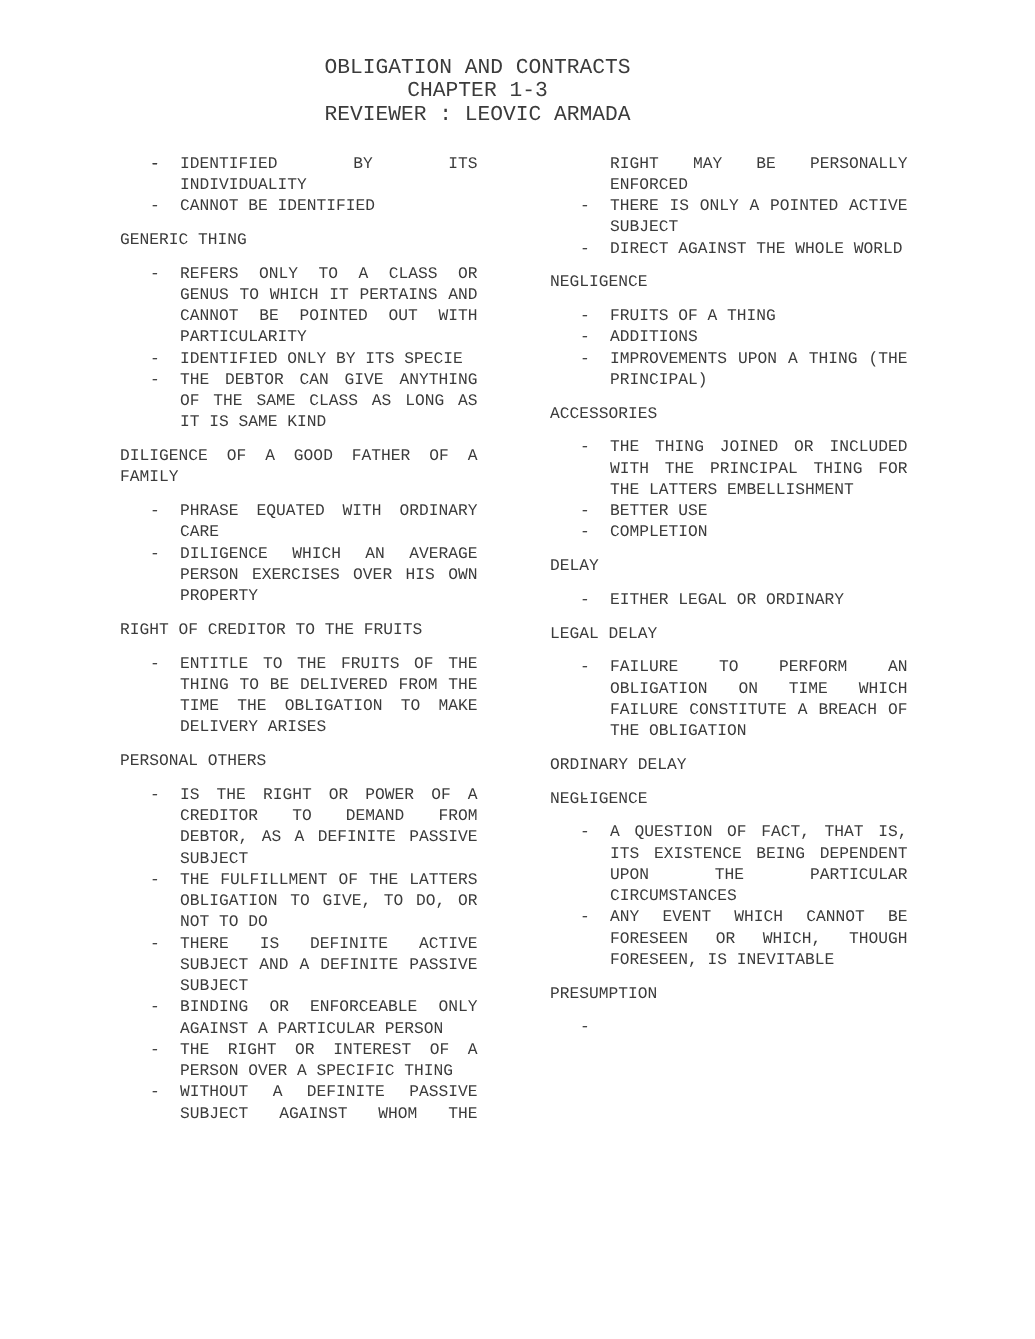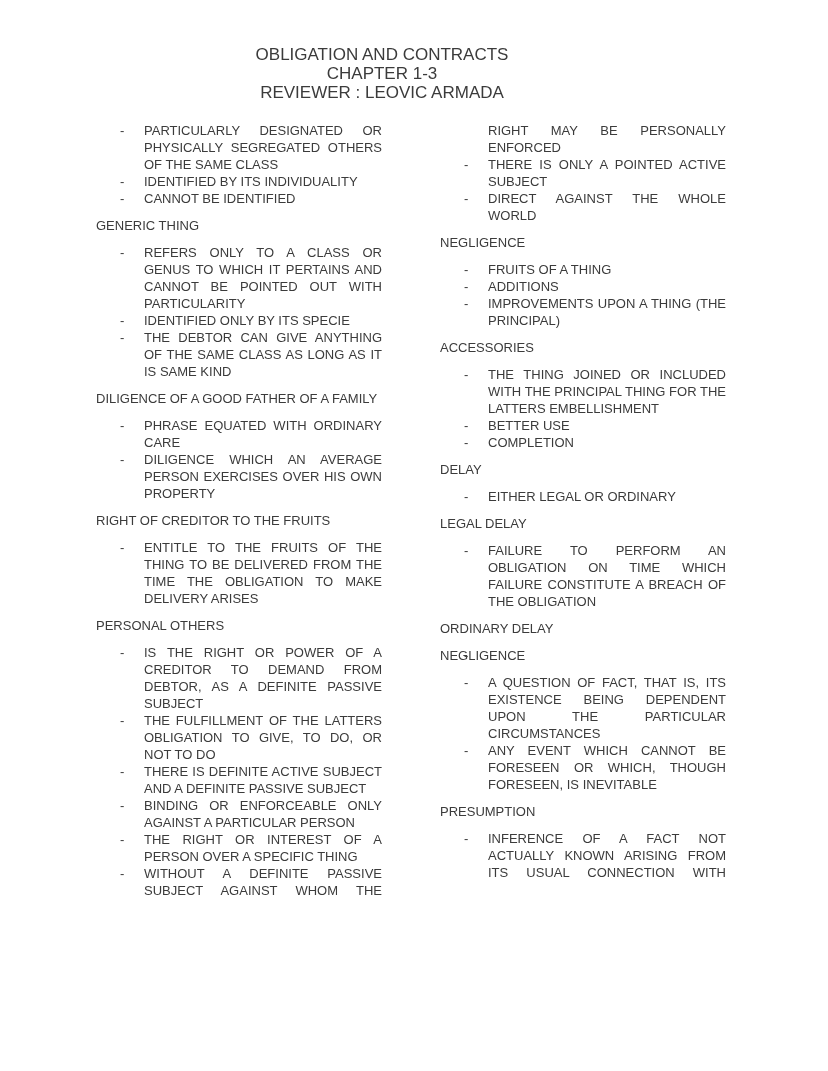--- a/index.html
+++ b/index.html
@@ -9,20 +9,21 @@
     background: #ffffff;
     font-family: "Liberation Sans", sans-serif;
     color: #3b3b3b;
     overflow: hidden;
   }
   .page {
     position: relative;
     width: 764px;
     height: 1071px;
     background: #ffffff;
+    font-family: Liberation Mono, monospace;
   }
   .title-block {
     padding-top: 45px;
     text-align: center;
     font-size: 17px;
     line-height: 19px;
   }
   .title-line { white-space: nowrap; }
   .columns {
     display: flex;
@@ -58,21 +59,21 @@
 
 <div class="page">
   <div class="title-block">
     <div class="title-line">OBLIGATION AND CONTRACTS</div>
     <div class="title-line">CHAPTER 1-3</div>
     <div class="title-line">REVIEWER : LEOVIC ARMADA</div>
   </div>
   <div class="columns">
     <div class="col">
         <div class="list">
-          <div class="item"><span class="dash">-</span><span>PARTICULARLY DESIGNATED OR PHYSICALLY SEGREGATED OTHERS OF THE SAME CLASS</span></div>
+          <div class="item"><span class="dash">-</span></div>
           <div class="item"><span class="dash">-</span><span>IDENTIFIED BY ITS INDIVIDUALITY</span></div>
           <div class="item"><span class="dash">-</span><span>CANNOT BE IDENTIFIED</span></div>
         </div>
         <div class="heading">GENERIC THING</div>
         <div class="list">
           <div class="item"><span class="dash">-</span><span>REFERS ONLY TO A CLASS OR GENUS TO WHICH IT PERTAINS AND CANNOT BE POINTED OUT WITH PARTICULARITY</span></div>
           <div class="item"><span class="dash">-</span><span>IDENTIFIED ONLY BY ITS SPECIE</span></div>
           <div class="item"><span class="dash">-</span><span>THE DEBTOR CAN GIVE ANYTHING OF THE SAME CLASS AS LONG AS IT IS SAME KIND</span></div>
         </div>
         <div class="heading">DILIGENCE OF A GOOD FATHER OF A FAMILY</div>
@@ -128,17 +129,17 @@
         </div>
         <div class="heading">NEGLIGENCE</div>
         <div class="list">
           <div class="item"><span class="dash">-</span><span>A QUESTION OF FACT, THAT IS, ITS EXISTENCE BEING DEPENDENT UPON THE PARTICULAR CIRCUMSTANCES</span></div>
         </div>
         <div class="list">
           <div class="item"><span class="dash">-</span><span>ANY EVENT WHICH CANNOT BE FORESEEN OR WHICH, THOUGH FORESEEN, IS INEVITABLE</span></div>
         </div>
         <div class="heading">PRESUMPTION</div>
         <div class="list">
-          <div class="item jlast"><span class="dash">-</span><span>INFERENCE OF A FACT NOT ACTUALLY KNOWN ARISING FROM ITS USUAL CONNECTION WITH</span></div>
+          <div class="item jlast"><span class="dash">-</span></div>
         </div>
       </div>
   </div>
 </div>
 
 </body></html>

